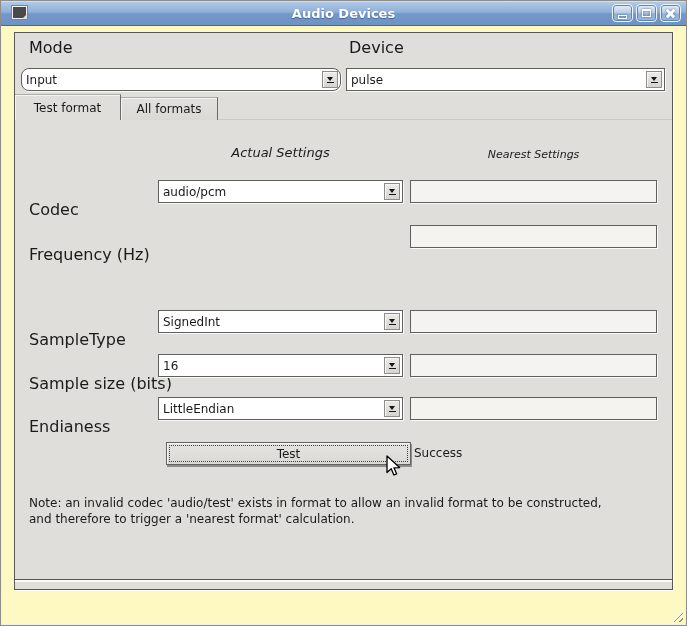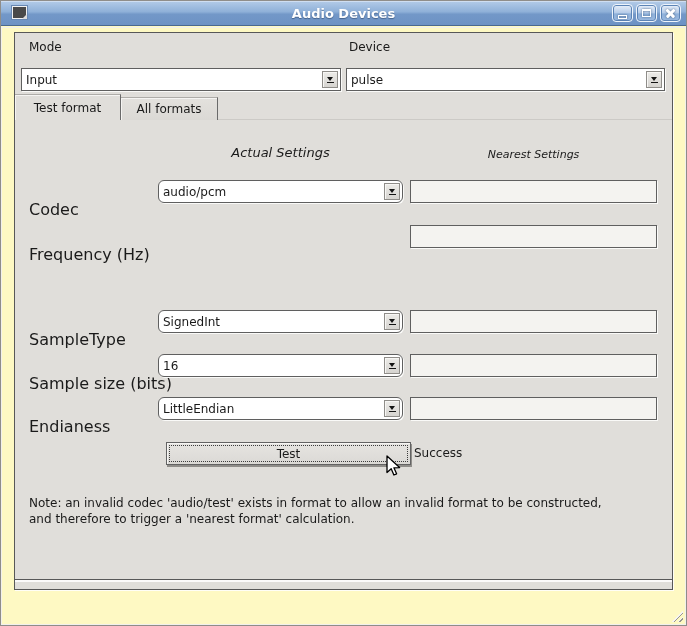--- a/index.html
+++ b/index.html
@@ -59,42 +59,42 @@
     box-shadow:inset 1px 1px 0 #f1f0ed, inset -1px -1px 0 #f1f0ed;
     pointer-events:none;
   }
   
   .frame {
     position:absolute; left:13px; top:31px; width:659px; height:558px;
     border:1px solid #585858;
     box-shadow:1px 1px 0 rgba(255,255,255,.85);
     background:#e0deda;
   }
-  .lbl { position:absolute; font-size:12px; line-height:15px; white-space:nowrap; }
+  .lbl { position:absolute; font-size:16px; line-height:15px; white-space:nowrap; }
   .mode-lbl   { left:14px;  top:7px; }
   .device-lbl { left:334px; top:7px; }
   
   .combo {
     position:absolute; height:23px; background:#fff;
     border:1px solid #5f5f5f;
     box-shadow:1px 1px 0 #fafaf8;
     display:flex; align-items:center;
   }
   .combo-text { font-size:12px; padding-left:4px; white-space:nowrap; overflow:hidden; }
   .combo-btn {
     position:absolute; top:2px; right:2px; bottom:2px; width:16px;
     background:linear-gradient(#ecebe8,#d6d4d0);
     border:1px solid #8f8d89;
     box-shadow:inset 1px 1px 0 #f7f6f4;
     display:flex; flex-direction:column; align-items:center; justify-content:center; gap:1px;
   }
   .tri { width:0; height:0; border-left:3.5px solid transparent;
     border-right:3.5px solid transparent; border-top:4px solid #141414; }
   .bar { width:7px; height:1px; background:#141414; }
-  .mode-combo   { left:6px;   top:35px; width:320px; }
+  .mode-combo   { left:6px;   top:35px; width:320px;border-radius:8px; }
   .device-combo { left:331px; top:35px; width:319px; }
   
   .tab {
     position:absolute; background:#e0deda;
     border-top:1px solid #aeaca8; border-right:1px solid #6a6a6a;
     box-shadow:inset 1px 1px 0 #f5f4f2;
     display:flex; align-items:center; justify-content:center;
     font-size:12px; z-index:2; cursor:default;
   }
   .tab-1 { left:0;     top:61px; width:106px; height:26px; }
@@ -108,21 +108,21 @@
     box-shadow:0 2px 0 rgba(255,255,255,.85);
     z-index:1;
   }
   
   .col-hdr { position:absolute; font-style:italic; text-align:center; }
   .hdr-actual  { left:143px; top:112px; width:245px; font-size:13px; }
   .hdr-nearest { left:395px; top:115px; width:247px; font-size:11px; }
   
   .row { position:absolute; left:0; width:657px; height:23px; }
   .row-label { position:absolute; left:14px; top:6px; height:23px; line-height:23px; font-size:16px; white-space:nowrap;margin-top:12px; }
-  .row .combo { left:143px; top:0; width:245px;border-radius:6px; }
+  .row .combo { left:143px; top:0; width:245px; }
   .field {
     position:absolute; left:395px; top:0; width:247px; height:23px;
     background:#f4f3f0; border:1px solid #5f5f5f;
     box-shadow:1px 1px 0 #fafaf8;
   }
   .row-1 { top:147px; } .row-2 { top:192px; } .row-3 { top:234px; }
   .row-4 { top:277px; } .row-5 { top:321px; } .row-6 { top:364px; }
   
   .test-btn {
     position:absolute; left:143px; top:409px; width:245px; height:23px;

